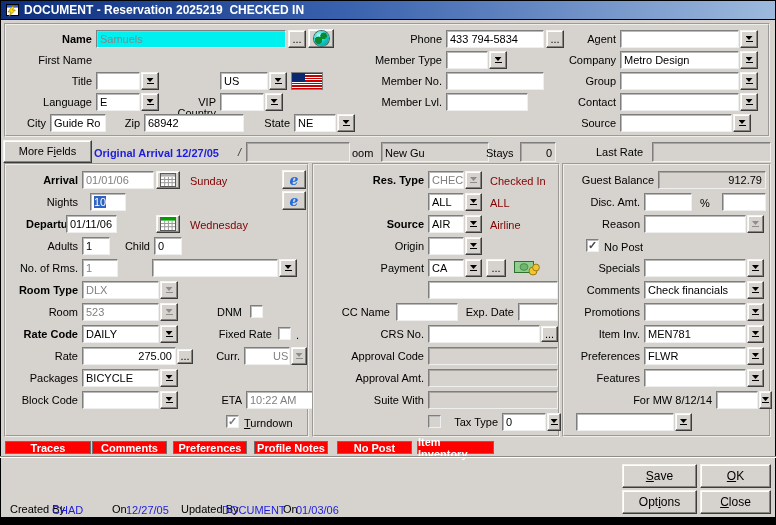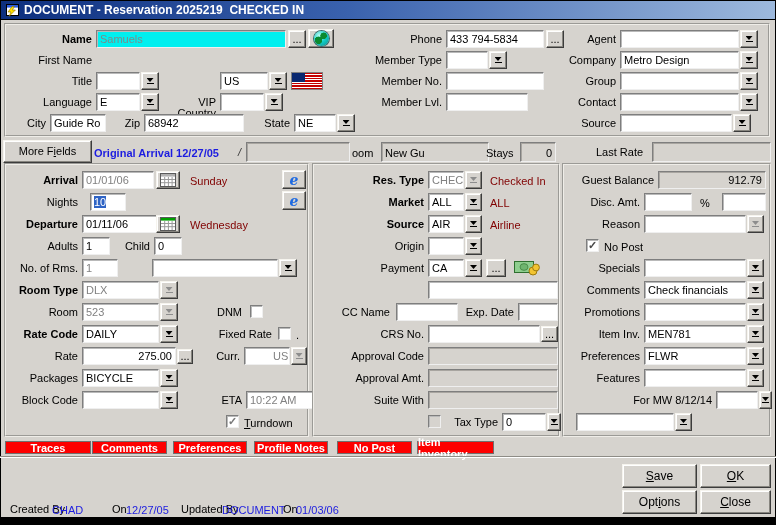--- a/index.html
+++ b/index.html
@@ -159,21 +159,21 @@
     <div class="txt mar" style="left:184px;top:9px;">Sunday</div>
     <div class="btn" style="left:276px;top:5px;width:24px;height:19px;">
         <span class="iee">e</span>
       </div>
     <div class="lbl" style="left:0;top:28px;width:72px;">Nights</div>
     <div class="inset" style="left:76px;top:28px;width:36px;margin-left:8px;"><span class="sel">10</span></div>
     <div class="btn" style="left:276px;top:26px;width:24px;height:19px;">
         <span class="iee">e</span>
       </div>
     <div class="lbl b" style="left:0;top:50px;width:72px;">Departure</div>
-    <div class="inset" style="left:76px;top:50px;width:79px;">01/11/06</div>
+    <div class="inset" style="left:60px;top:50px;width:51px;">01/11/06</div>
     <div class="btn" style="left:150px;top:50px;width:24px;height:18px;">
         <svg width="16" height="14" viewBox="0 0 16 14">
           <rect x="0.5" y="0.5" width="15" height="13" fill="#fff" stroke="#5a5a5a"></rect>
           <rect x="1" y="1" width="14" height="2.6" fill="#00a000"></rect>
           <path d="M1 6.5h14M1 9.7h14M4.7 4v9M8.4 4v9M12.1 4v9" stroke="#9a9a9a" stroke-width="1" fill="none"></path>
         </svg>
       </div>
     <div class="txt mar" style="left:184px;top:53px;">Wednesday</div>
     <div class="lbl" style="left:0;top:72px;width:72px;">Adults</div>
     <div class="inset" style="left:76px;top:72px;width:28px;">1</div>
@@ -231,21 +231,20 @@
     <div class="txt mnem" style="left:238px;top:251px;"><span></span><u>T</u><span>urndown</span></div>
   </div>
 
   <div class="panel" style="left:312px;top:163px;width:248px;height:274px;">
     <div class="lbl b" style="left:0;top:6px;width:110px;">Res. Type</div>
     <div class="inset dis" style="left:114px;top:6px;width:36px;">CHEC</div>
     <div class="btn ddis" style="left:151px;top:6px;width:17px;height:18px;">
         <span class="dda"></span>
       </div>
     <div class="txt mar" style="left:176px;top:9px;">Checked In</div>
-    <div class="lbl b" style="left:0;top:28px;width:110px;">Market</div>
     <div class="inset" style="left:114px;top:28px;width:36px;">ALL</div>
     <div class="btn" style="left:151px;top:28px;width:17px;height:18px;">
         <span class="dda"></span>
       </div>
     <div class="txt mar" style="left:176px;top:31px;">ALL</div>
     <div class="lbl b" style="left:0;top:50px;width:110px;">Source</div>
     <div class="inset" style="left:114px;top:50px;width:36px;">AIR</div>
     <div class="btn" style="left:151px;top:50px;width:17px;height:18px;">
         <span class="dda"></span>
       </div>

